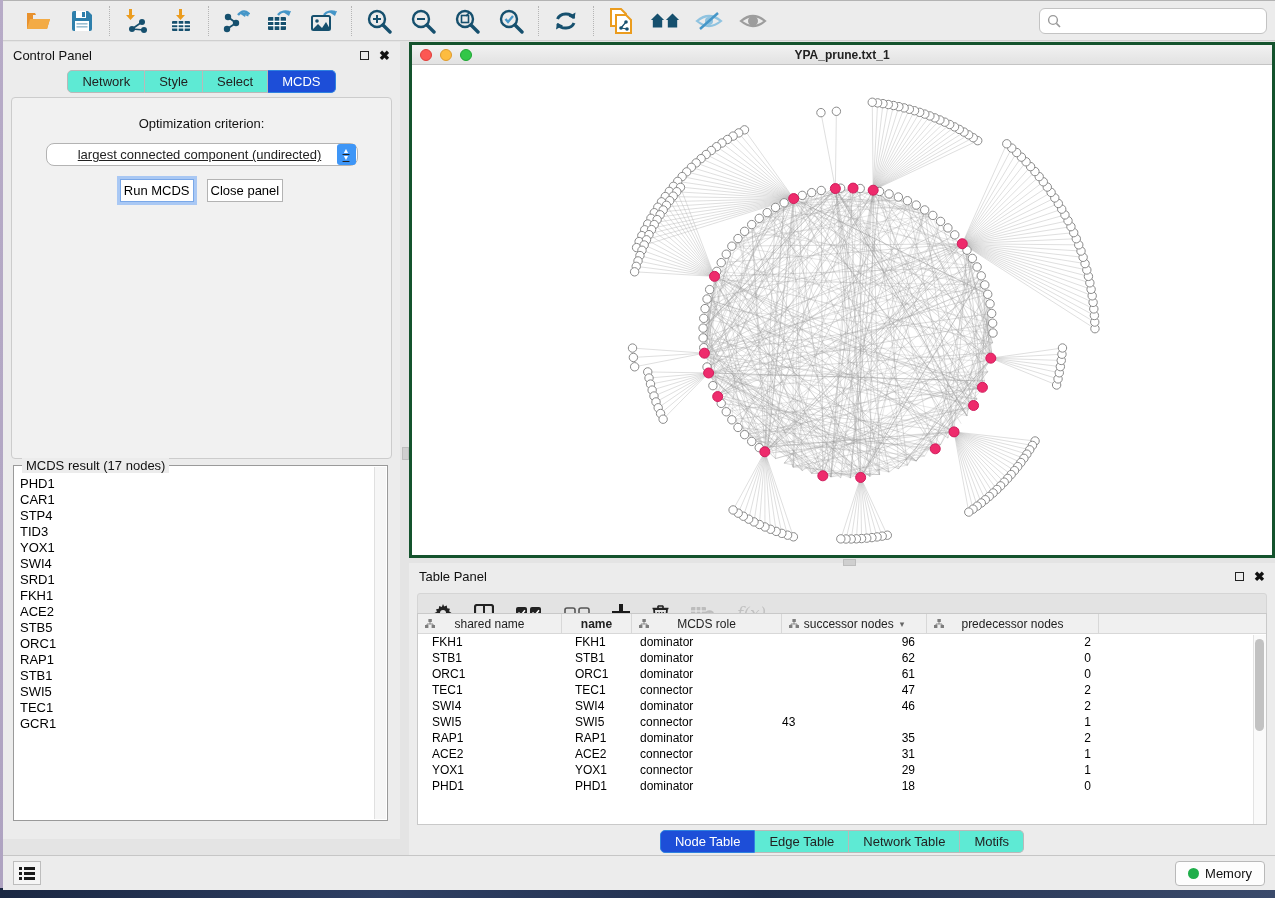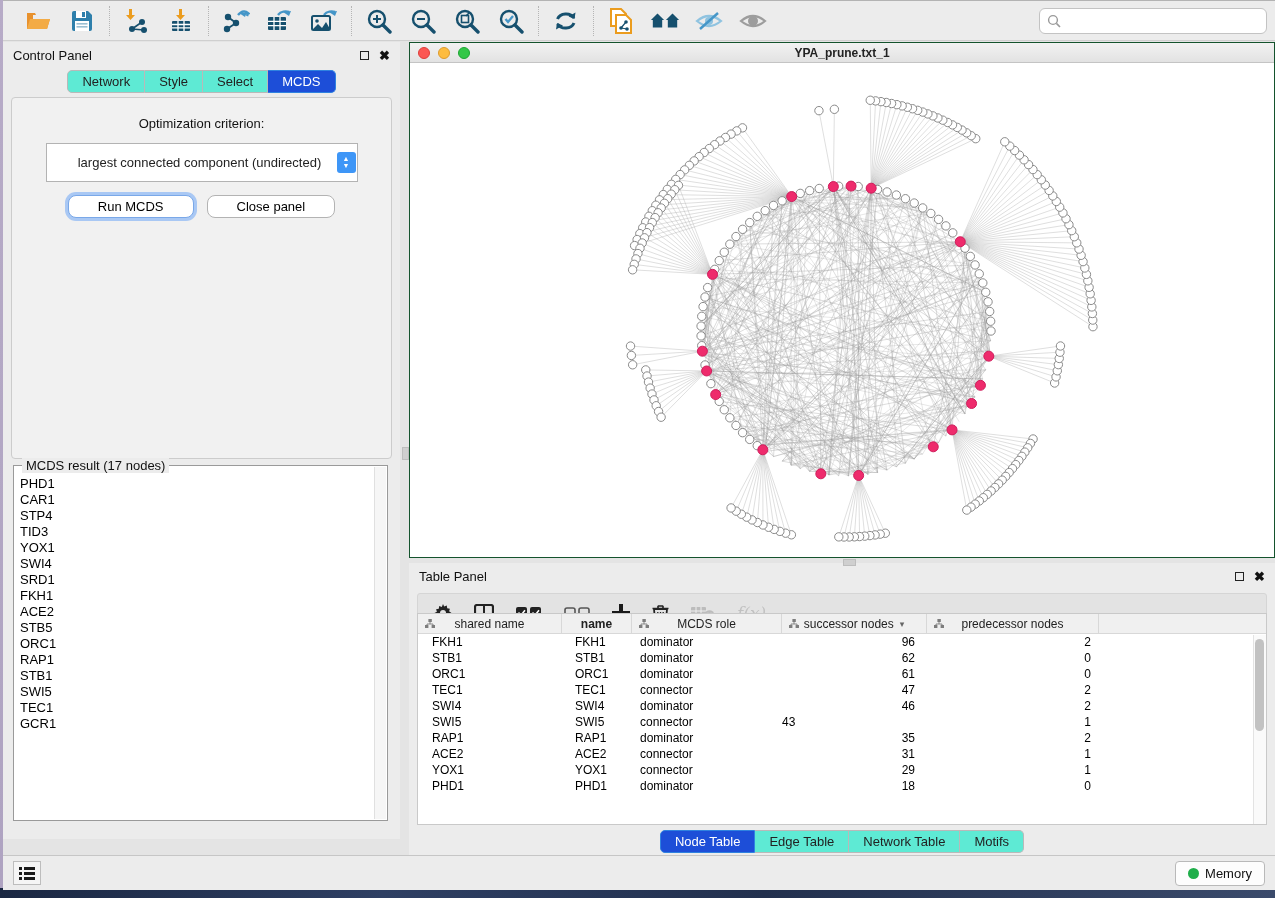--- a/index.html
+++ b/index.html
@@ -30,44 +30,44 @@
   .close-x { font-size:13px; font-weight:bold; color:#111; cursor:pointer; line-height:9px; }
   .seg-tabs { display:flex; justify-content:center; margin-top:2px; }
   .seg-tabs .seg { background:#5eead4; border:1px solid #b9b9b9; border-left:none; padding:3px 14px;
                    font-size:13px; color:#222; cursor:pointer; }
   .seg-tabs .seg:first-child { border-left:1px solid #b9b9b9; border-radius:5px 0 0 5px; }
   .seg-tabs .seg:last-child { border-radius:0 5px 5px 0; }
   .seg-tabs .seg.sel { background:#1d4ed8; border-color:#2f82e0; color:#fff; }
   .mcds-box { position:absolute; left:8px; right:8px; top:55px; height:362px; background:#f1f1f1;
               border:1px solid #cccccc; border-radius:4px; padding-top:18px; }
   .opt-label { text-align:center; font-size:13px; color:#111; }
-  .dropdown { margin:12px auto 0 auto; width:312px; height:39px; background:#fff; border:1px solid #b3b3b3;
-              border-radius:0; display:flex; align-items:center; cursor:pointer; position:relative; }
+  .dropdown { margin:12px auto 0 auto; width:312px; height:23px; background:#fff; border:1px solid #b3b3b3;
+              border-radius:8px; display:flex; align-items:center; cursor:pointer; position:relative;text-decoration:underline; }
   .dropdown .dd-text { flex:1; text-align:center; font-size:13px; padding-left:16px; white-space:nowrap; }
   .dd-stepper { width:19px; height:21px; background:#3e96f7; border-radius:3px; margin-right:1px;
               display:flex; flex-direction:column; align-items:center; justify-content:center; gap:1px; }
   .dd-stepper span { color:#fff; font-size:7px; line-height:6px; }
   .btn-row { display:flex; justify-content:center; gap:13px; margin-top:13px; }
-  .mac-btn { background:#fff; border:1px solid #b3b3b3; border-radius:8px; padding:3px 29px; font-size:13px; cursor:pointer; font-family:"Liberation Sans",sans-serif; }
+  .mac-btn { background:#fff; border:1px solid #b3b3b3; border-radius:0; padding:3px 3px; font-size:13px; cursor:pointer; font-family:"Liberation Sans",sans-serif; }
   .mac-btn.focused { box-shadow:0 0 0 3px rgba(110,165,245,.55); border-color:#7aa8e8; }
   .result-group { position:absolute; left:10px; right:12px; top:423px; bottom:18px;
                   border:1px solid #9a9a9a; background:#fff; }
   .result-legend { position:absolute; top:-8px; left:8px; background:#ececec; padding:0 4px; font-size:13px; color:#111; }
   .result-list { position:absolute; left:2px; top:10px; bottom:2px; right:14px; overflow:hidden; list-style:none; padding-left:4px; }
   .result-list li { font-size:13px; line-height:16px; color:#000; }
   .result-scroll { position:absolute; right:1px; top:1px; bottom:1px; width:12px; background:#f6f6f6; border-left:1px solid #e0e0e0; }
 
   
   .vsplit { position:absolute; left:399px; top:42px; width:7px; bottom:35px; background:#e4e4e4; }
   .vsplit .grip { position:absolute; left:0; top:405px; width:7px; height:13px; background:#cfcfcf; border:1px solid #bdbdbd; }
   .hsplit-grip { position:absolute; left:434px; top:-4px; width:13px; height:7px; background:#cfcfcf; border:1px solid #bdbdbd; }
 
   
   .net-window { position:absolute; left:406px; top:42px; right:0; height:516px; background:#fff;
-                border:1px solid #14532d; }
+                border:3px solid #14532d; }
   .net-titlebar { height:20px; background:linear-gradient(#f2f2f2,#e2e2e2); border-bottom:1px solid #c4c4c4;
                 display:flex; align-items:center; padding:0 8px; position:relative; }
   .lights { display:flex; gap:8px; }
   .light { width:12px; height:12px; border-radius:50%; }
   .light.red { background:#fc5753; border:1px solid #df3e3a; }
   .light.yellow { background:#fdbc40; border:1px solid #de9b2d; }
   .light.green { background:#33c748; border:1px solid #1da533; }
   .net-title { position:absolute; left:0; right:0; text-align:center; font-size:12px; font-weight:bold; color:#222; pointer-events:none; }
   .net-canvas { position:absolute; left:0; right:0; top:21px; bottom:0; background:#fff; overflow:hidden; }
 

